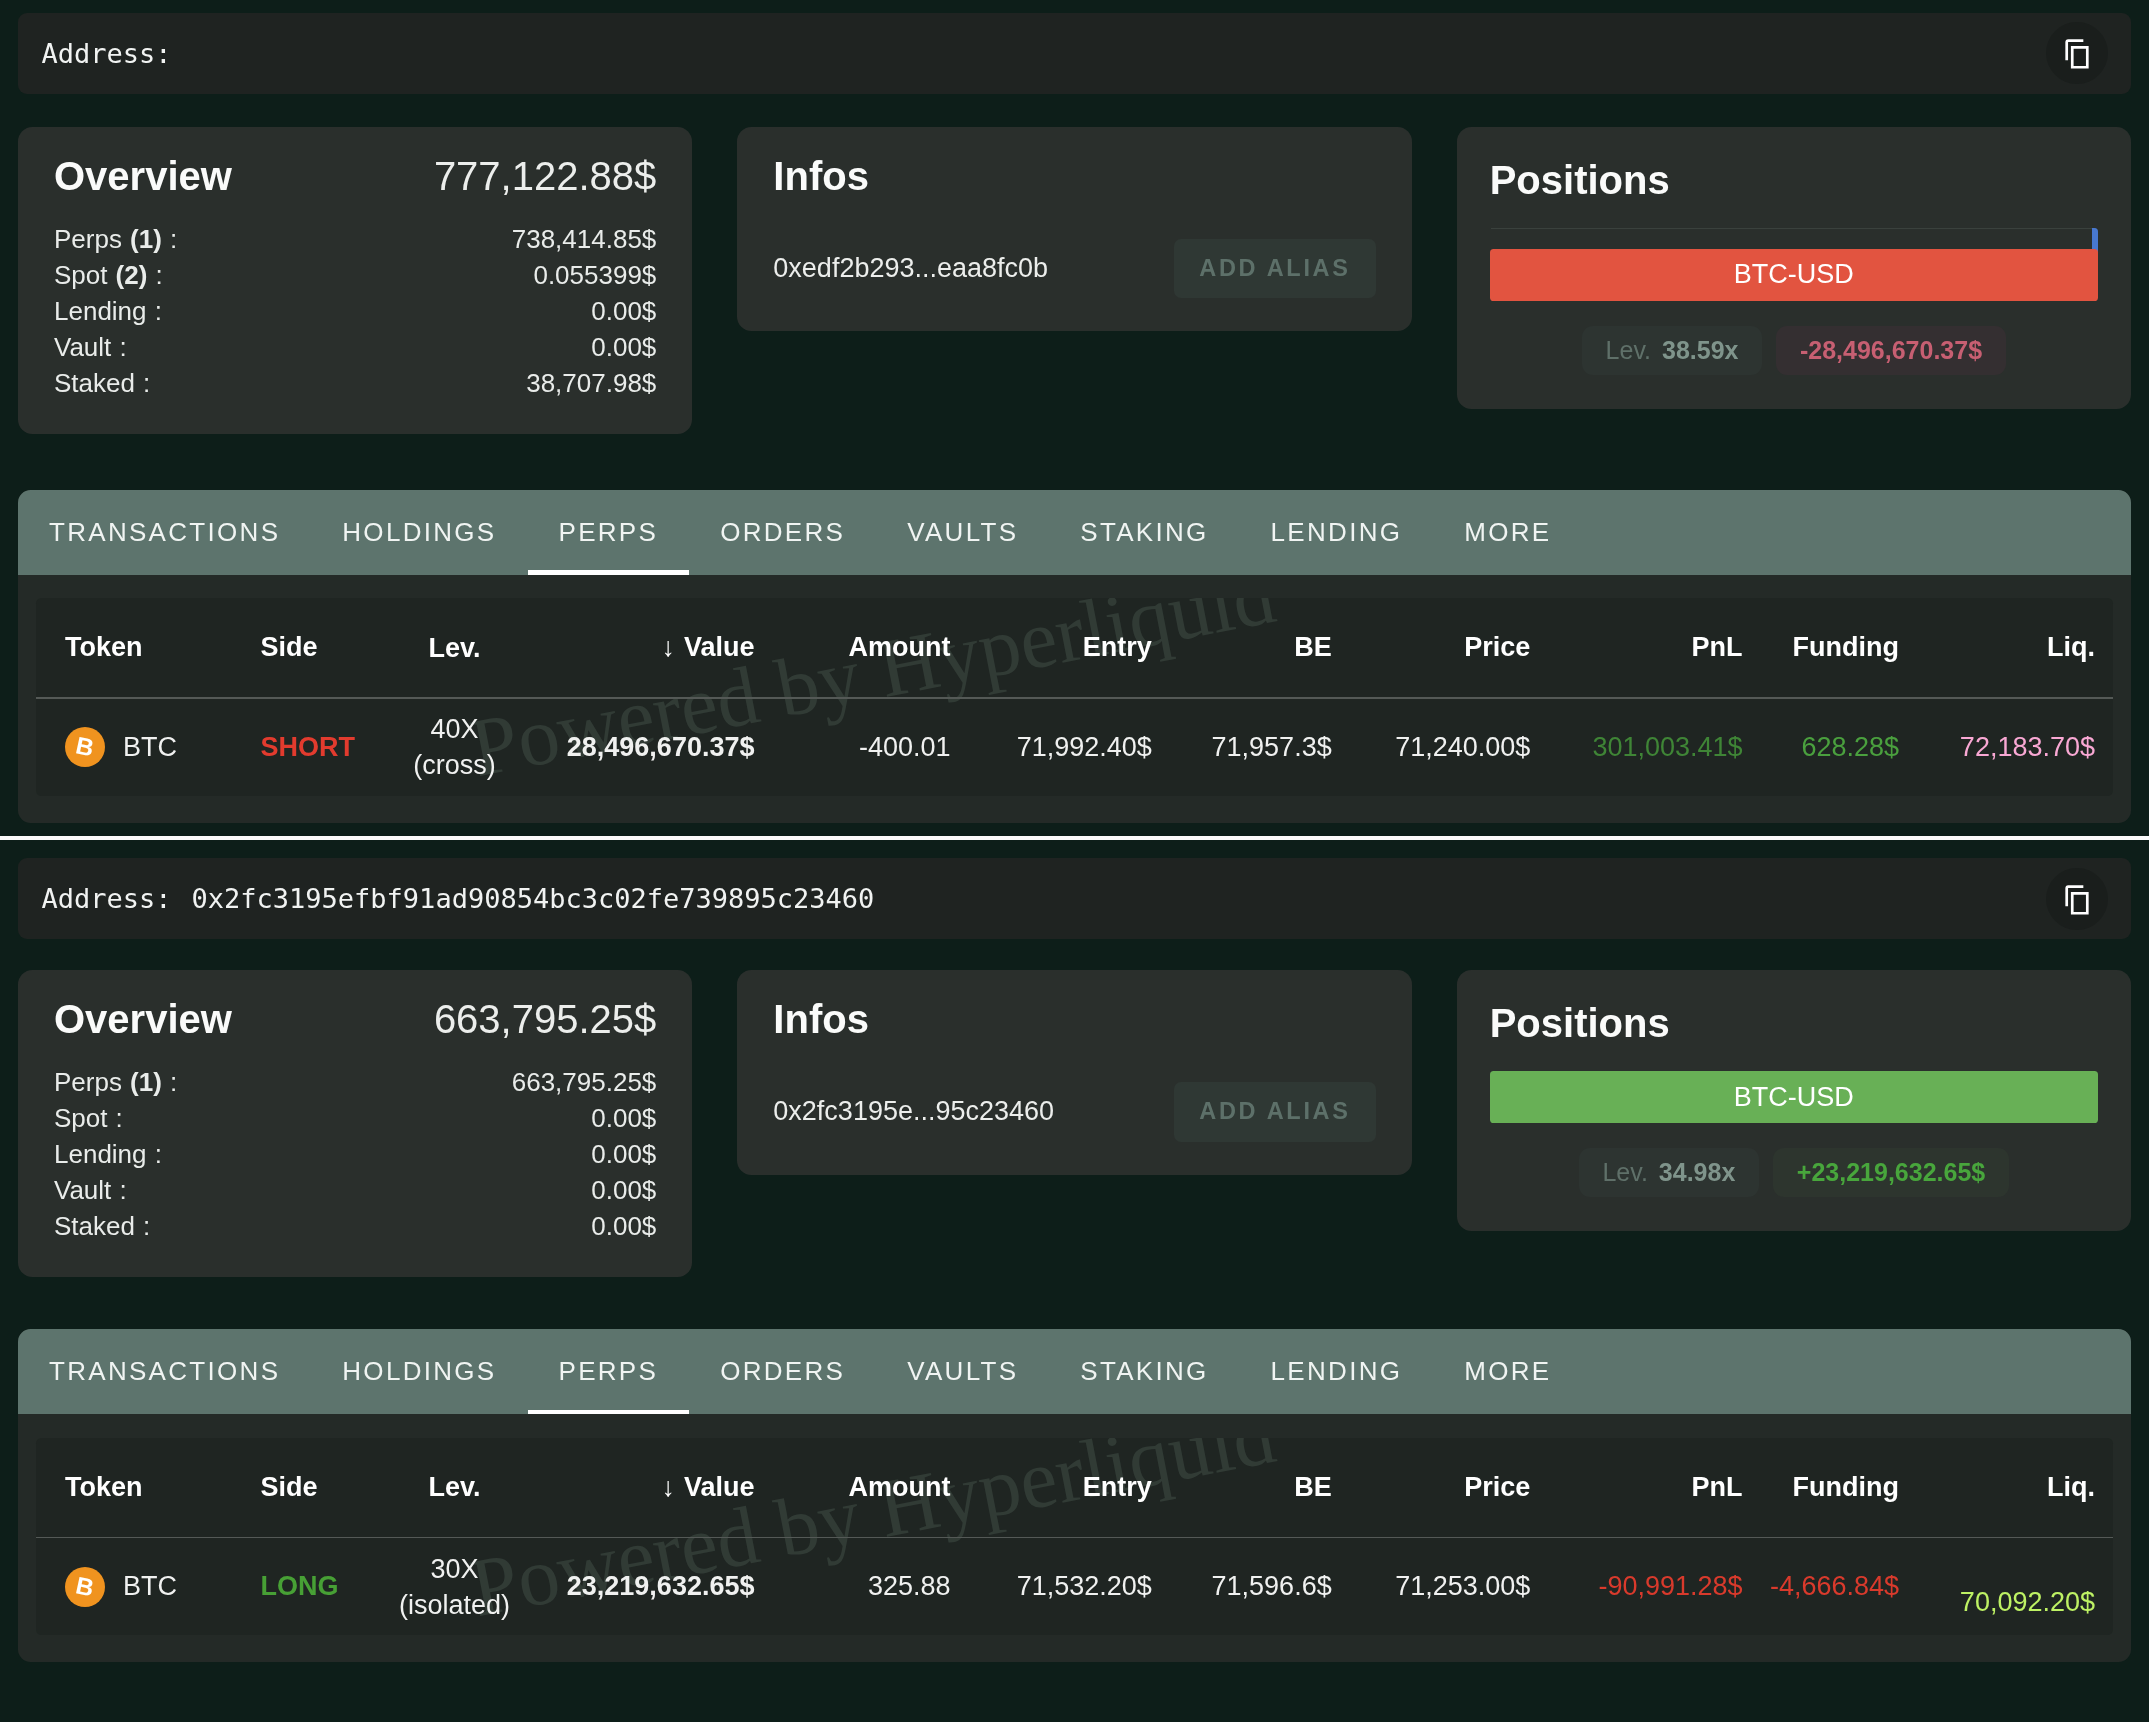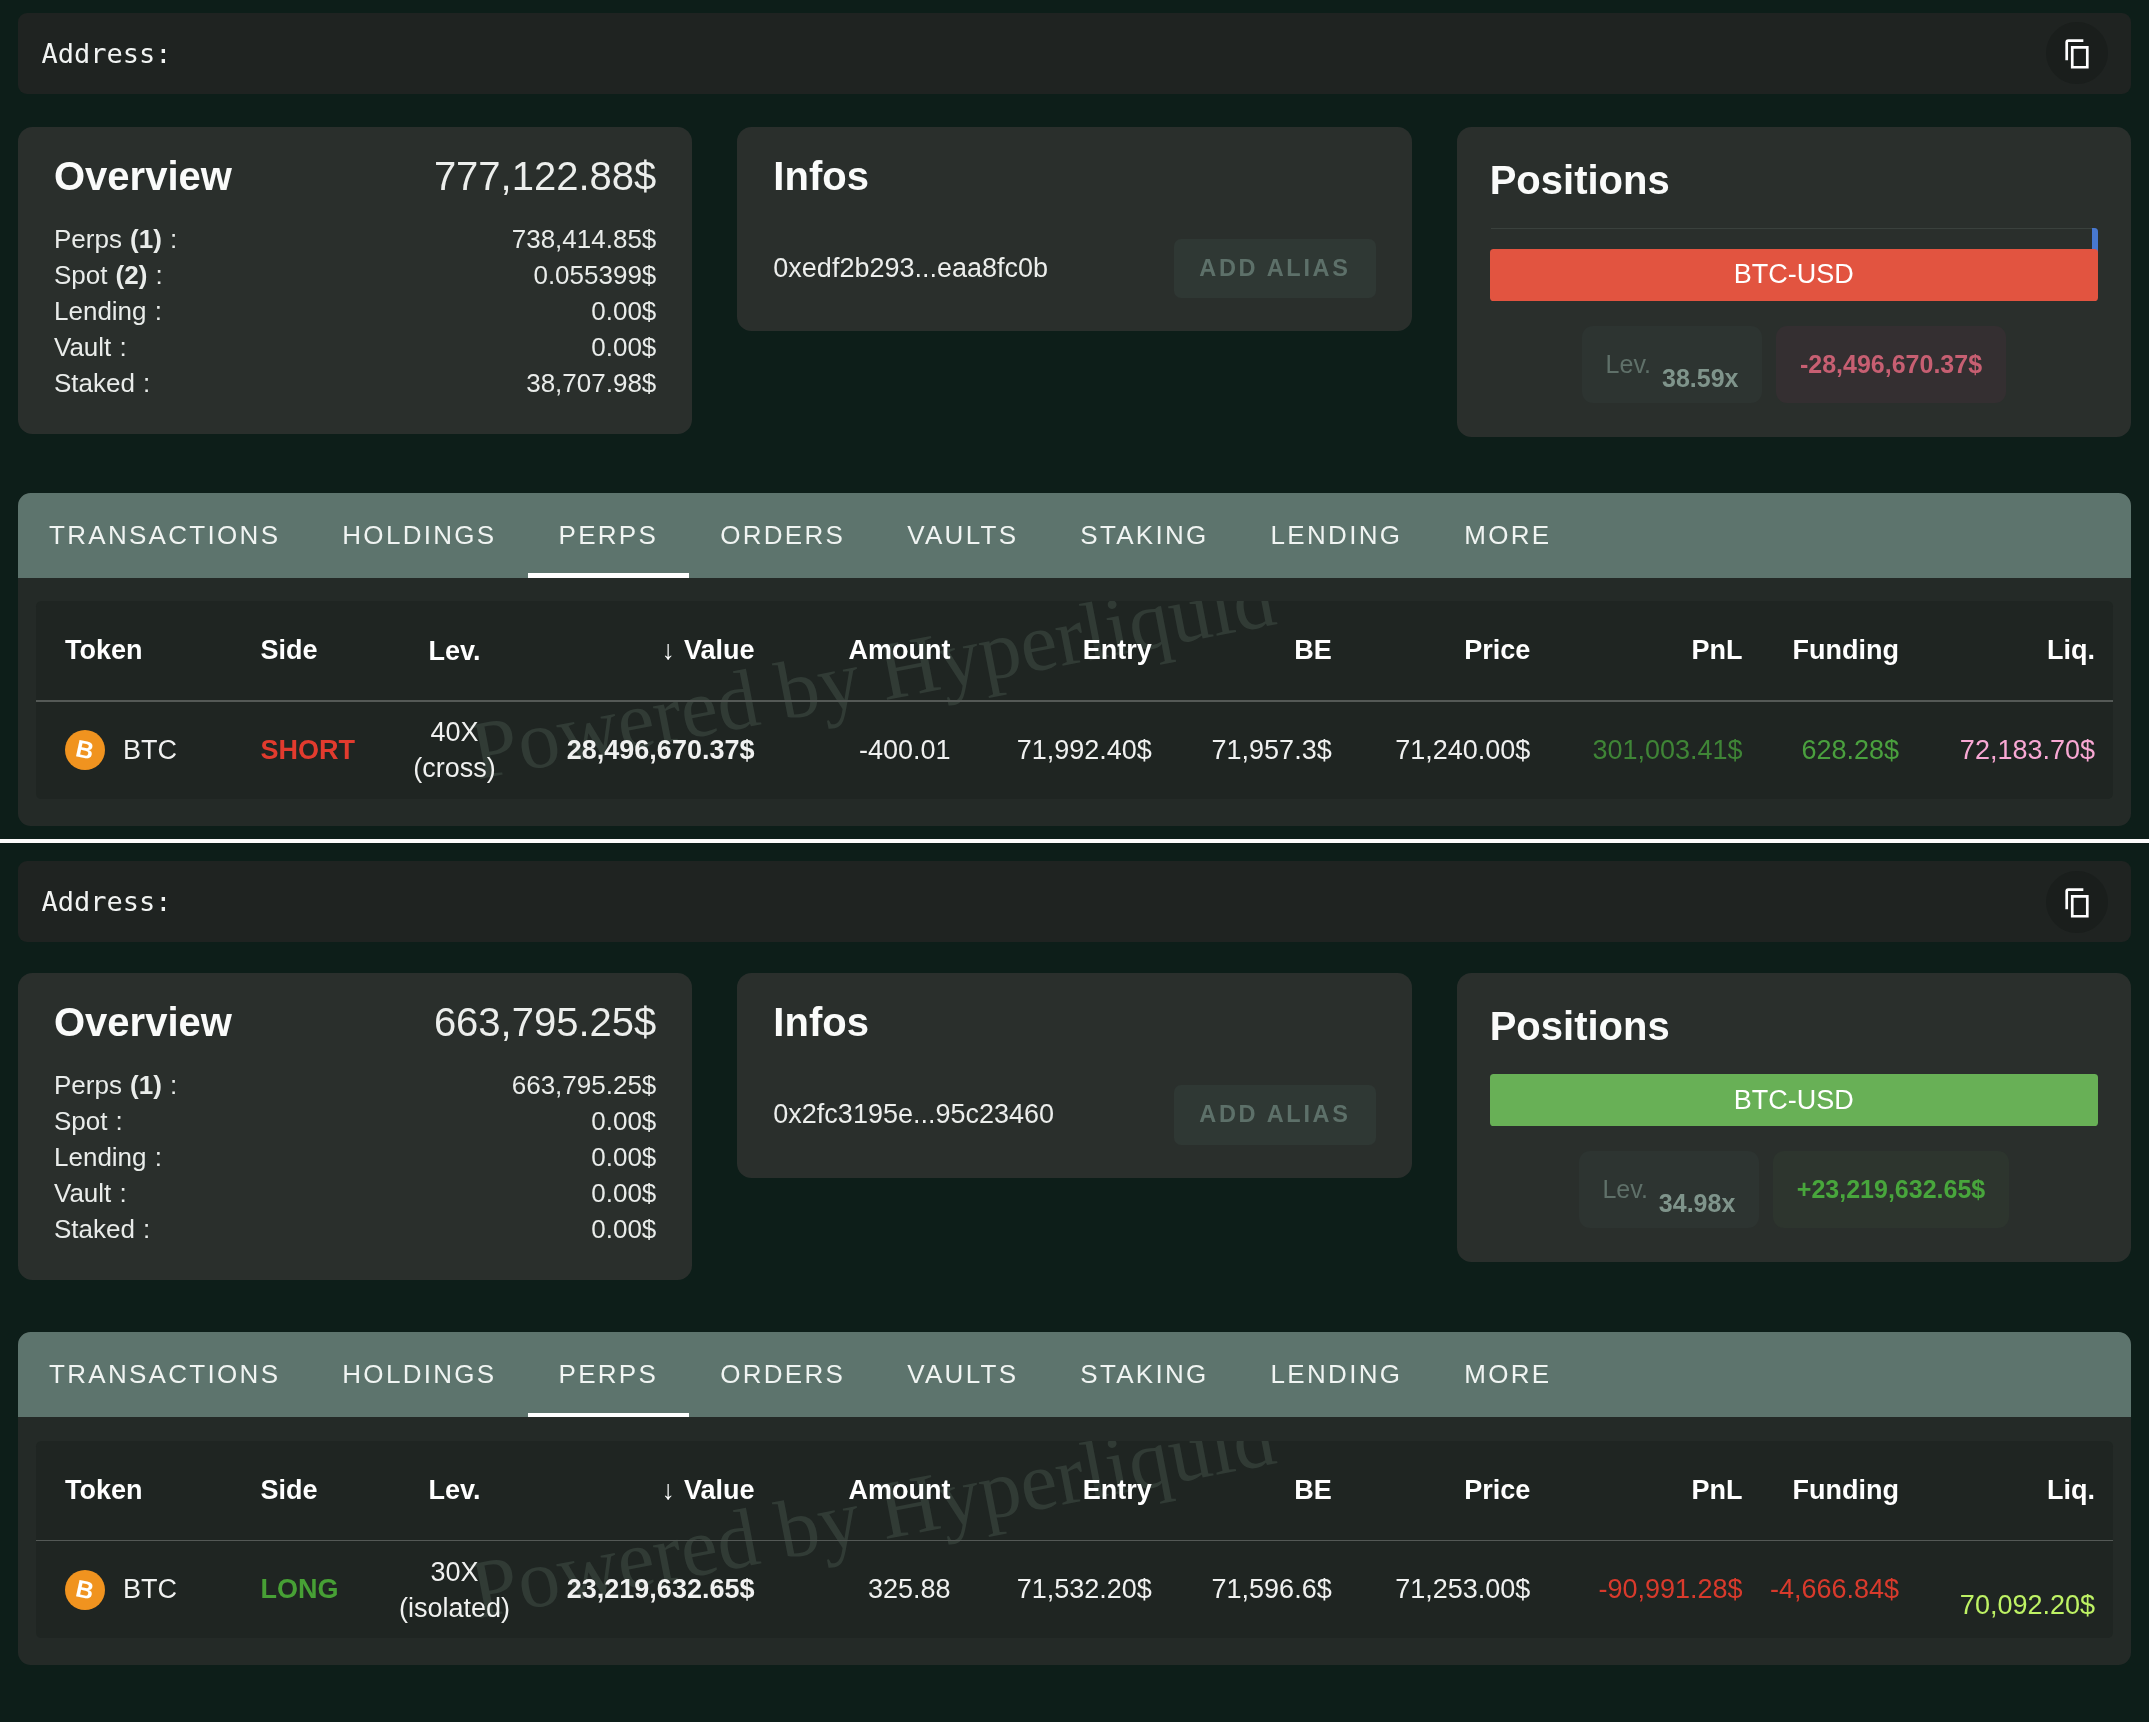--- a/index.html
+++ b/index.html
@@ -45,21 +45,21 @@
     position:relative; width:100%; height:52px; border:none; border-radius:3.6px;
     font-family:"Liberation Sans", sans-serif; font-size:27px;
     display:flex; align-items:center; justify-content:center; cursor:pointer;
   }
   .pos-scroll { position:absolute; right:0; top:0; width:6.3px; height:100%; border-radius:0 3.6px 3.6px 0; }
   .pos-div { height:0.9px; background:#3a413d; margin:20px 1.8px; }
   .pos-meta { display:flex; justify-content:center; gap:14.5px; margin-top:25px; }
   .pill { border-radius:11px; padding:10px 23.5px; font-size:25px; display:flex; align-items:center; gap:11px; }
   .pill.lev { background:#2d3431; }
   .pill.lev .lbl { color:#5f7069; }
-  .pill.lev .val { color:#7f948b; font-weight:700;margin-top:28px; }
+  .pill.lev .val { color:#7f948b; font-weight:700; }
   .pill.pnl { font-weight:700; }
   
   .tab-section { margin:56px 18px 0; background:#242a27; border-radius:12.7px; overflow:hidden; }
   .tab-section.second { margin-top:52px; }
   .tabbar { background:#5d746d; height:85px; display:flex; align-items:stretch; padding:0; }
   .tab {
     position:relative; display:flex; align-items:center; padding:0 31px;
     font-size:26px; letter-spacing:2.3px; font-weight:500; color:#f0f4f2; cursor:pointer;
   }
   .tab.active::after { content:""; position:absolute; left:0; right:0; bottom:0; height:4.5px; background:#ffffff; }
@@ -220,20 +220,21 @@
         </div>
       </div>
     </div>
   </div>
 
   <div class="white-div"></div>
 
   <div class="addr-bar second">
     <div class="addr-text">
       <span>Address:</span>
+      <span>0x2fc3195efbf91ad90854bc3c02fe739895c23460</span>
     </div>
     <button class="copy-btn">
       <span style="display:flex;">
         <svg viewBox="0 0 24 24" width="38" height="38">
             <path d="M9 8.5h9.5v12.5H9z" fill="none" stroke="#ffffff" stroke-width="1.7"></path>
             <path d="M5.5 16.5V5.2a1 1 0 0 1 1-1H16" fill="none" stroke="#ffffff" stroke-width="1.7"></path>
           </svg>
       </span>
     </button>
   </div>

